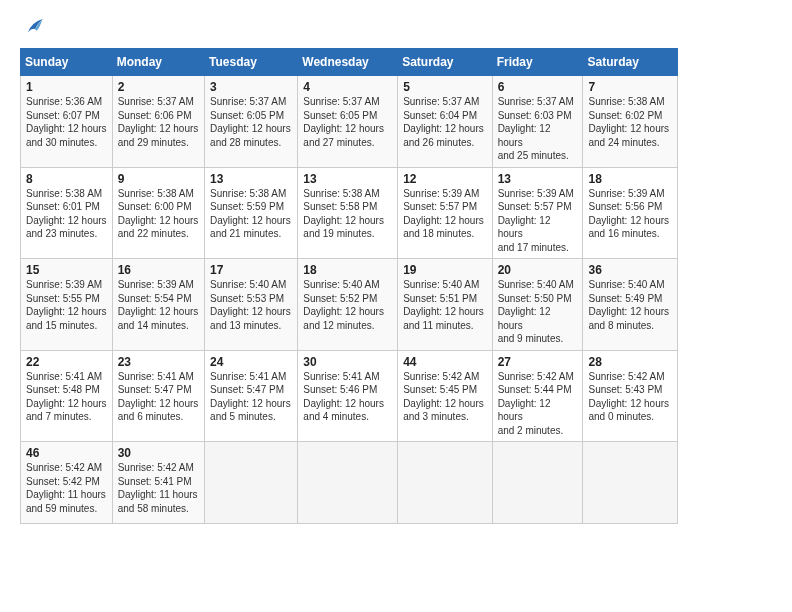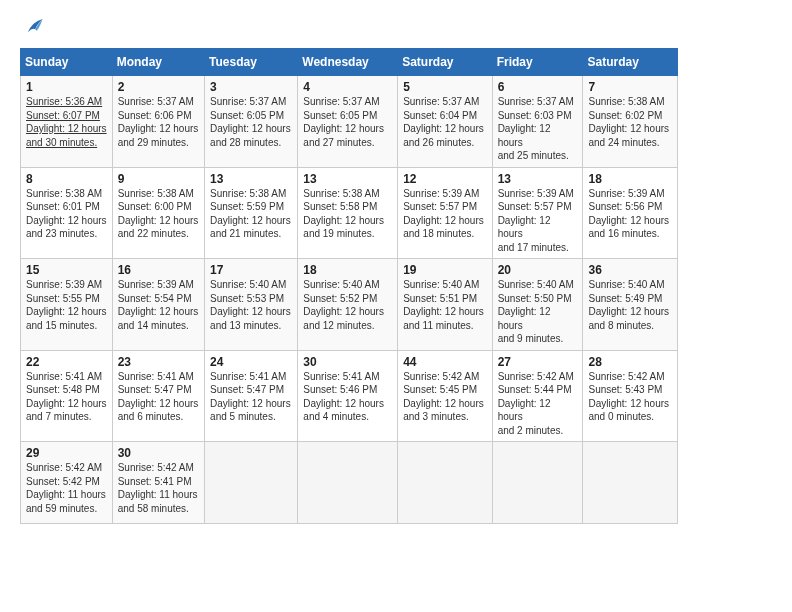--- a/index.html
+++ b/index.html
@@ -130,21 +130,21 @@
           <th>Wednesday</th>
           <th>Saturday</th>
           <th>Friday</th>
           <th>Saturday</th>
         </tr>
     </thead>
     <tbody id="calendar-body">
     <tr>
           <td>
             <span class="day-num">1</span>
-            <div class="day-info" style="white-space: pre-line; text-decoration: underline;">Sunrise: 5:36 AM
+            <div class="day-info" style="white-space: pre-line;">Sunrise: 5:36 AM
 Sunset: 6:07 PM
 Daylight: 12 hours
 and 30 minutes.</div>
           </td>
           <td>
             <span class="day-num">2</span>
             <div class="day-info" style="white-space: pre-line;">Sunrise: 5:37 AM
 Sunset: 6:06 PM
 Daylight: 12 hours
 and 29 minutes.</div>
@@ -333,21 +333,21 @@
           <td>
             <span class="day-num">28</span>
             <div class="day-info" style="white-space: pre-line;">Sunrise: 5:42 AM
 Sunset: 5:43 PM
 Daylight: 12 hours
 and 0 minutes.</div>
           </td>
         </tr>
         <tr>
           <td>
-            <span class="day-num">29</span>
+            <span class="day-num">46</span>
             <div class="day-info" style="white-space: pre-line;">Sunrise: 5:42 AM
 Sunset: 5:42 PM
 Daylight: 11 hours
 and 59 minutes.</div>
           </td>
           <td>
             <span class="day-num">30</span>
             <div class="day-info" style="white-space: pre-line;">Sunrise: 5:42 AM
 Sunset: 5:41 PM
 Daylight: 11 hours

